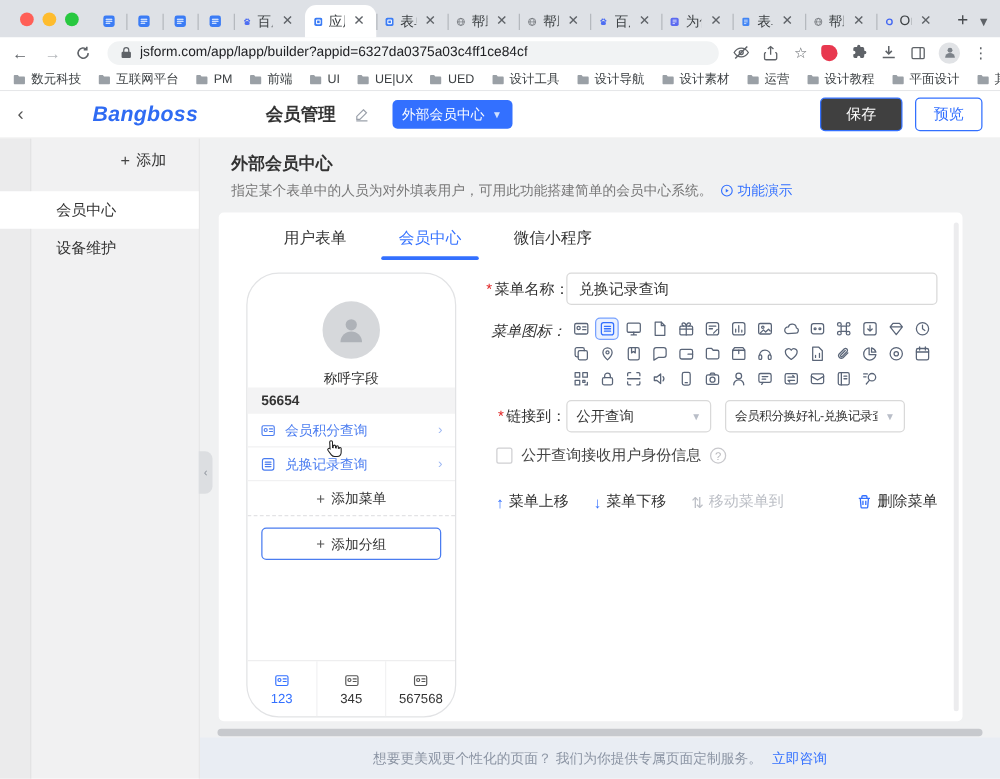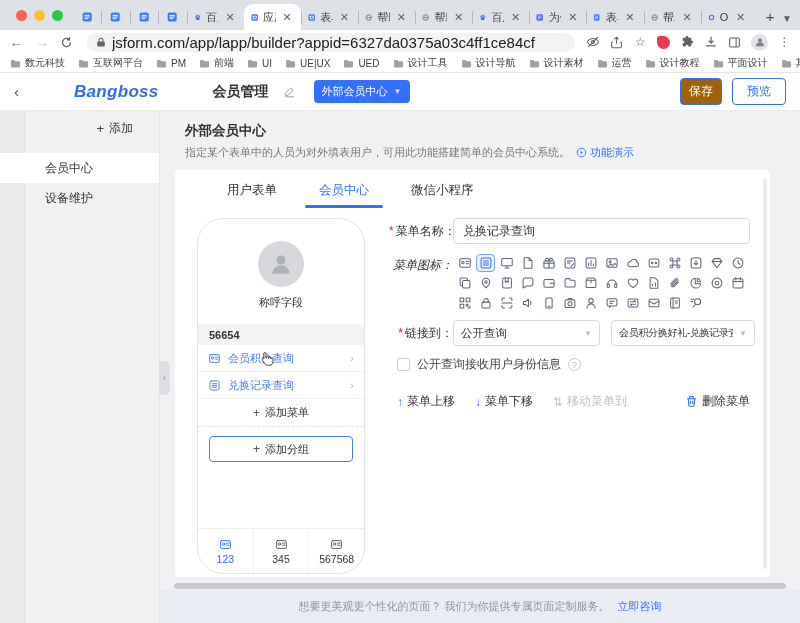--- a/index.html
+++ b/index.html
@@ -20,39 +20,39 @@
   .tab .x { font-size:11px; color:#5f6368; line-height:1; padding:1px 2px; border-radius:50%; }
   .tab:not(.active):not(:first-child)::before { content:""; position:absolute; left:0; top:7px; height:13px; width:1px; background:#b5b9be; }
   .newtab { width:24px; height:24px; display:flex; align-items:center; justify-content:center; font-size:15px; color:#45494d; margin:0 0 2px 4px; border-radius:50%; }
   .tabchev { margin:0 2px 6px auto; color:#5f6368; font-size:10px; }
 
   .addrbar { height:24px; background:#fff; display:flex; align-items:center; padding:0 8px; gap:10px; flex-shrink:0; }
   .navbtn { font-size:13px; color:#5f6368; width:16px; text-align:center; }
   .navbtn.dis { color:#b6b9bd; }
   .urlpill { flex:1; height:19px; background:#f1f3f4; border-radius:10px; display:flex; align-items:center; padding:0 10px; gap:6px; min-width:0; }
   .urlpill svg { flex-shrink:0; }
-  .url { font-size:15px; color:#202124; white-space:nowrap; overflow:hidden;text-align:right; }
+  .url { font-size:11px; color:#202124; white-space:nowrap; overflow:hidden;text-align:right; }
   .addr-right { display:flex; align-items:center; gap:9px; }
   .aicon { width:15px; height:15px; display:flex; align-items:center; justify-content:center; color:#5f6368; font-size:12px; }
   .ext-red { width:13px; height:13px; background:#e8384f; border-radius:3px 7px 7px 7px; }
   .avatarbtn { width:17px; height:17px; border-radius:50%; background:#e1e3e6; display:flex; align-items:center; justify-content:center; }
 
   .bookmarks { height:19px; background:#fff; border-bottom:1px solid #e6e7e9; display:flex; align-items:center; padding:0 10px; gap:13px; font-size:10px; color:#3c4043; flex-shrink:0; overflow:hidden; }
   .bm { display:flex; align-items:center; gap:4px; white-space:nowrap; }
 
   
   .appheader { height:38px; background:#fff; border-bottom:1px solid #ececec; display:flex; align-items:center; padding:0 14px 0 14px; gap:10px; flex-shrink:0; }
   .backchev { font-size:15px; color:#555; width:18px; }
   .logo { font-size:17px; font-weight:bold; font-style:italic; color:#2f6bf3; letter-spacing:.3px; margin-right:44px;margin-left:32px; }
   .apptitle { font-size:14px; font-weight:bold; color:#333; }
   .editicon { margin:0 8px 0 4px; display:flex; }
   .scenepill { background:#3370ff; color:#fff; font-size:11px; border-radius:4px; padding:4px 8px; display:flex; align-items:center; gap:6px; }
   .scenepill .caret { font-size:8px; color:#cfe0ff; }
   .hdr-right { margin-left:auto; display:flex; gap:10px; }
-  .btn-save { background:#a16207; color:#fff; border:1px solid #3370ff; font-size:12px; padding:4px 8px; border-radius:4px; }
+  .btn-save { background:#404040; color:#fff; border:1px solid #3370ff; font-size:12px; padding:4px 20px; border-radius:4px; }
   .btn-preview { background:#fff; color:#3370ff; border:1px solid #3370ff; font-size:12px; padding:4px 14px; border-radius:4px; }
 
   
   .appbody { flex:1; display:flex; min-height:0; }
   .sidebar { width:160px; background:#f1f1f2; display:flex; flex-direction:column; flex-shrink:0; border-right:1px solid #e7e7e8; }
   .side-rail { position:absolute; left:0; top:0; bottom:0; width:25px; background:#ebebec; border-right:1px solid #e3e3e4; }
   .sidebar-inner { position:relative; height:100%; }
   .side-add { height:34px; display:flex; align-items:center; justify-content:flex-end; padding-right:26px; font-size:12px; color:#333; gap:5px; position:relative; }
   .side-add .plus { font-size:13px; color:#444; }
   .side-items { margin-top:8px; position:relative; }
@@ -73,21 +73,21 @@
   .ctab { font-size:12.5px; color:#333; padding:2px 14px 9px 14px; position:relative; }
   .ctab.active { color:#3370ff; }
   .ctab.active::after { content:""; position:absolute; left:0; right:0; bottom:0; height:3px; background:#3370ff; border-radius:2px; }
 
   .cardcontent { flex:1; display:flex; padding:10px 20px 0 22px; min-height:0; }
 
   
   .phone { width:168px; height:356px; border:1px solid #e2e3e5; border-radius:26px; display:flex; flex-direction:column; overflow:hidden; position:relative; flex-shrink:0; background:#fff; }
   .ph-avatar { width:46px; height:46px; border-radius:50%; background:#d6d8db; margin:22px auto 0; display:flex; align-items:center; justify-content:center; }
   .ph-name { text-align:center; font-size:11px; color:#333; margin-top:8px; }
-  .ph-group { margin-top:14px; background:#f3f3f4; height:21px; display:flex; align-items:center; padding-left:11px; font-size:11px; font-weight:bold; color:#333; }
+  .ph-group { margin-top:0; background:#f3f3f4; height:21px; display:flex; align-items:center; padding-left:11px; font-size:11px; font-weight:bold; color:#333; }
   .ph-menu-item { height:27px; display:flex; align-items:center; padding:0 10px; gap:7px; border-bottom:1px solid #f1f1f2; }
   .ph-menu-item .mi-icon { color:#4a7cf0; display:flex; }
   .ph-menu-item .mi-label { font-size:11px; color:#4a7cf0; flex:1; }
   .ph-menu-item .mi-chev { color:#9db7f3; font-size:11px; }
   .ph-addmenu { height:28px; display:flex; align-items:center; justify-content:center; gap:5px; font-size:11px; color:#333; border-bottom:1px dashed #e3e3e5; }
   .ph-addmenu .plus, .ph-addgroup .plus { font-size:12px; color:#555; }
   .ph-addgroup { margin:9px 11px 0; height:26px; border:1px solid #4a7cf0; border-radius:4px; display:flex; align-items:center; justify-content:center; gap:5px; font-size:11px; color:#333; background:#fff; }
   .ph-spacer { flex:1; }
   .ph-bottombar { border-top:1px solid #eeeeef; height:45px; display:flex; flex-shrink:0; }
   .ph-btab { flex:1; display:flex; flex-direction:column; align-items:center; justify-content:center; gap:2px; font-size:10.5px; color:#333; border-left:1px solid #f2f2f3; }
@@ -103,21 +103,21 @@
   .flabel { width:64px; flex-shrink:0; font-size:12px; color:#333; text-align:right; padding-top:5px; white-space:nowrap; }
   .req::before { content:"*"; color:#e02020; margin-right:2px; }
   .fname-input { flex:1; height:26px; border:1px solid #d9d9d9; border-radius:4px; font-size:12px; color:#333; padding:0 9px; background:#fff; display:flex; align-items:center; }
   .icongrid { display:grid; grid-template-columns:repeat(14,20px); grid-auto-rows:19px; gap:1px 1px; margin-left:2px; }
   .icell { width:19px; height:18px; display:flex; align-items:center; justify-content:center; color:#5a6578; border:1px solid transparent; border-radius:4px; }
   .icell.selected { border-color:#77a1ff; background:#eaf1ff; color:#3370ff; }
   .selrow { display:flex; gap:11px; flex:1; }
   .fselect { height:26px; border:1px solid #d9d9d9; border-radius:4px; background:#fff; display:flex; align-items:center; padding:0 7px; gap:6px; }
   .fselect .sv { font-size:11.5px; color:#333; white-space:nowrap; overflow:hidden; flex:1; }
   .fselect .caret { color:#b9bec8; font-size:8px; flex-shrink:0; }
-  .sel1 { width:147px; }
+  .sel1 { width:116px; }
   .sel2 { width:144px; }
   .sel2 .sv { font-size:10px; letter-spacing:-.3px; }
   .chkrow { display:flex; align-items:center; gap:7px; margin:2px 0 0 8px; }
   .chkbox { width:13px; height:13px; border:1px solid #cfcfd2; border-radius:2px; background:#fff; flex-shrink:0; }
   .chklabel { font-size:12px; color:#444; }
   .helpq { width:13px; height:13px; border:1px solid #c8c8cc; border-radius:50%; color:#b6b6bb; font-size:9px; display:flex; align-items:center; justify-content:center; }
   .actrow { display:flex; align-items:center; margin:20px 0 0 8px; font-size:12px; gap:20px; }
   .act { display:flex; align-items:center; gap:4px; color:#333; }
   .act .arr { color:#3370ff; font-size:12px; }
   .act.disabled, .act.disabled .arr { color:#bcbfc6; }

